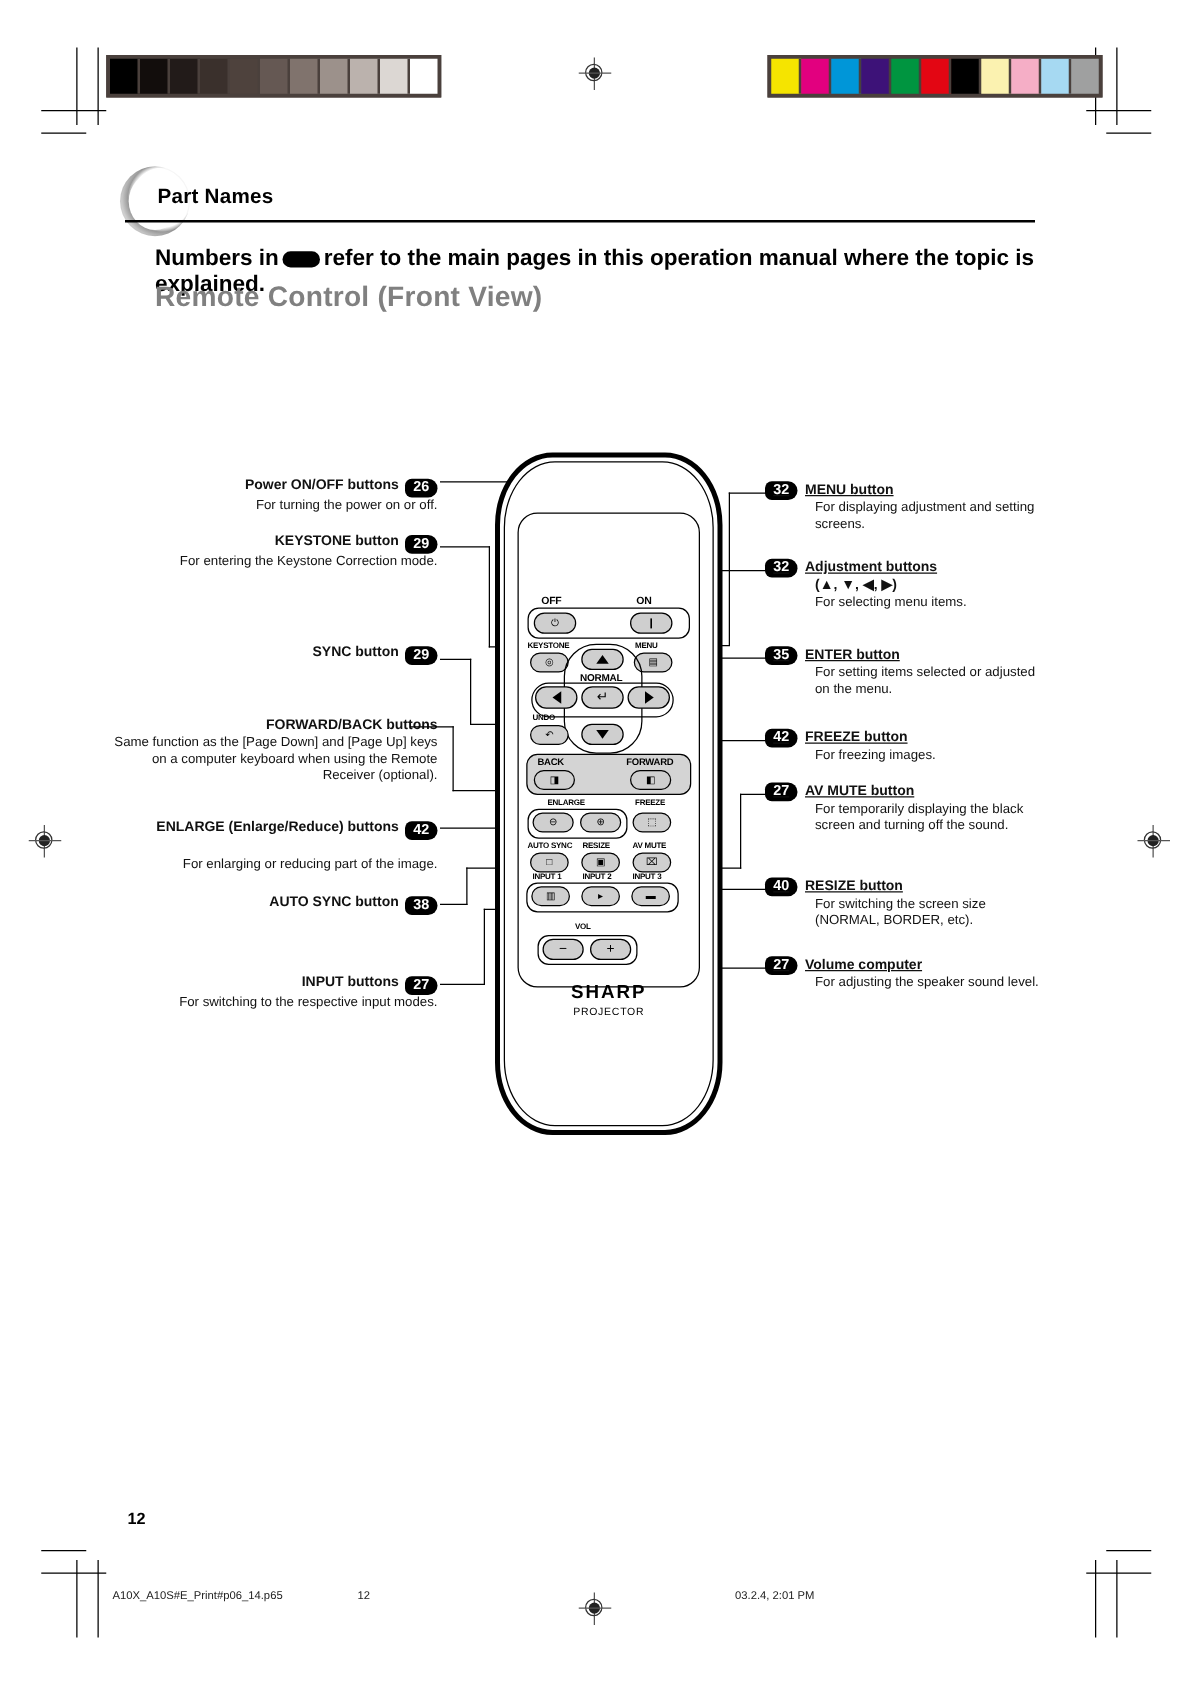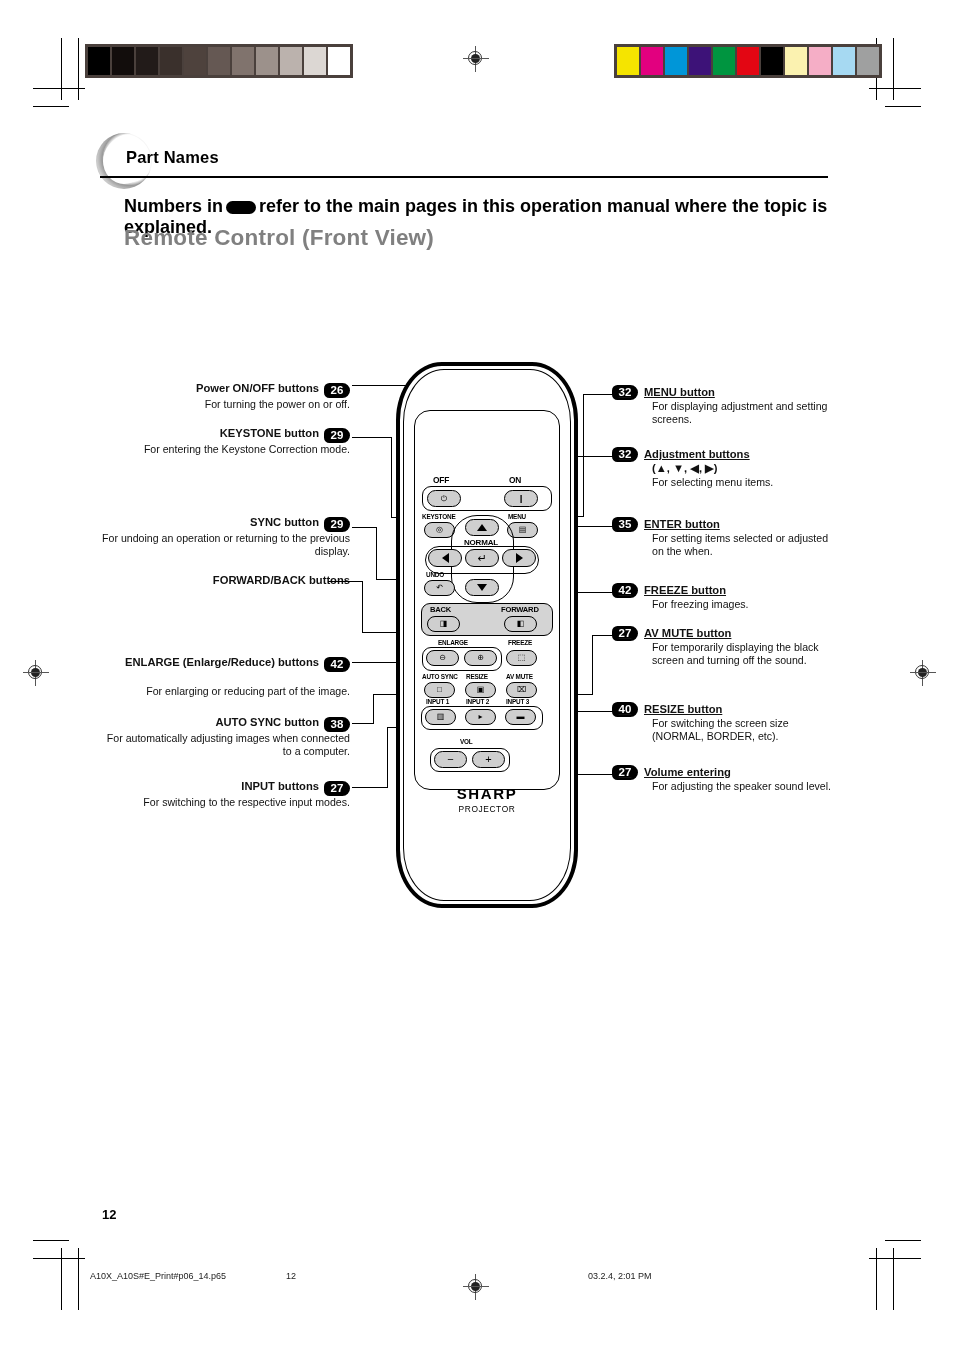--- a/index.html
+++ b/index.html
@@ -187,35 +187,34 @@
   <div>For turning the power on or off.</div>
 </div>
 
 <div class="callout left" style="left:100px;top:427px;width:250px;">
   <div class="ttl"><span>KEYSTONE button</span><span class="pill">29</span></div>
   <div>For entering the Keystone Correction mode.</div>
 </div>
 
 <div class="callout left" style="left:100px;top:516px;width:250px;">
   <div class="ttl"><span>SYNC button</span><span class="pill">29</span></div>
-  <div>For undoing an operation or returning to the previous display.</div>
 </div>
 
 <div class="callout left" style="left:90px;top:574px;width:260px;">
   <div class="ttl">FORWARD/BACK buttons</div>
+  <div>Same function as the [Page Down] and [Page Up] keys on a computer keyboard when using the Remote Receiver (optional).</div>
 </div>
 
 <div class="callout left" style="left:100px;top:656px;width:250px;">
   <div class="ttl"><span>ENLARGE (Enlarge/Reduce) buttons</span><span class="pill">42</span></div>
   <div style="margin-top:13px;">For enlarging or reducing part of the image.</div>
 </div>
 
 <div class="callout left" style="left:100px;top:716px;width:250px;">
   <div class="ttl"><span>AUTO SYNC button</span><span class="pill">38</span></div>
-  <div>For automatically adjusting images when connected to a computer.</div>
 </div>
 
 <div class="callout left" style="left:100px;top:780px;width:250px;">
   <div class="ttl"><span>INPUT buttons</span><span class="pill">27</span></div>
   <div>For switching to the respective input modes.</div>
 </div>
 
 <div class="callout right" style="left:612px;top:385px;width:230px;">
   <div class="hd">
       <span class="pill">32</span>
@@ -231,21 +230,21 @@
     </div>
   <div class="body ttl">(▲, ▼, ◀, ▶)</div>
   <div class="body">For selecting menu items.</div>
 </div>
 
 <div class="callout right" style="left:612px;top:517px;width:230px;">
   <div class="hd">
       <span class="pill">35</span>
       <span class="ttl">ENTER button</span>
     </div>
-  <div class="body">For setting items selected or adjusted on the when.</div>
+  <div class="body">For setting items selected or adjusted on the menu.</div>
 </div>
 
 <div class="callout right" style="left:612px;top:583px;width:230px;">
   <div class="hd">
       <span class="pill">42</span>
       <span class="ttl">FREEZE button</span>
     </div>
   <div class="body">For freezing images.</div>
 </div>
 
@@ -261,21 +260,21 @@
   <div class="hd">
       <span class="pill">40</span>
       <span class="ttl">RESIZE button</span>
     </div>
   <div class="body">For switching the screen size (NORMAL, BORDER, etc).</div>
 </div>
 
 <div class="callout right" style="left:612px;top:765px;width:230px;">
   <div class="hd">
       <span class="pill">27</span>
-      <span class="ttl">Volume entering</span>
+      <span class="ttl">Volume computer</span>
     </div>
   <div class="body">For adjusting the speaker sound level.</div>
 </div>
 
 <div class="ln lnh" style="left:352px;top:385px;width:110px;"></div>
 <div class="ln lnv" style="left:461px;top:385px;height:104px;"></div>
 <div class="ln lnh" style="left:420px;top:488px;width:122px;"></div>
 
 <div class="ln lnh" style="left:352px;top:437px;width:40px;"></div>
 <div class="ln lnv" style="left:391px;top:437px;height:81px;"></div>

